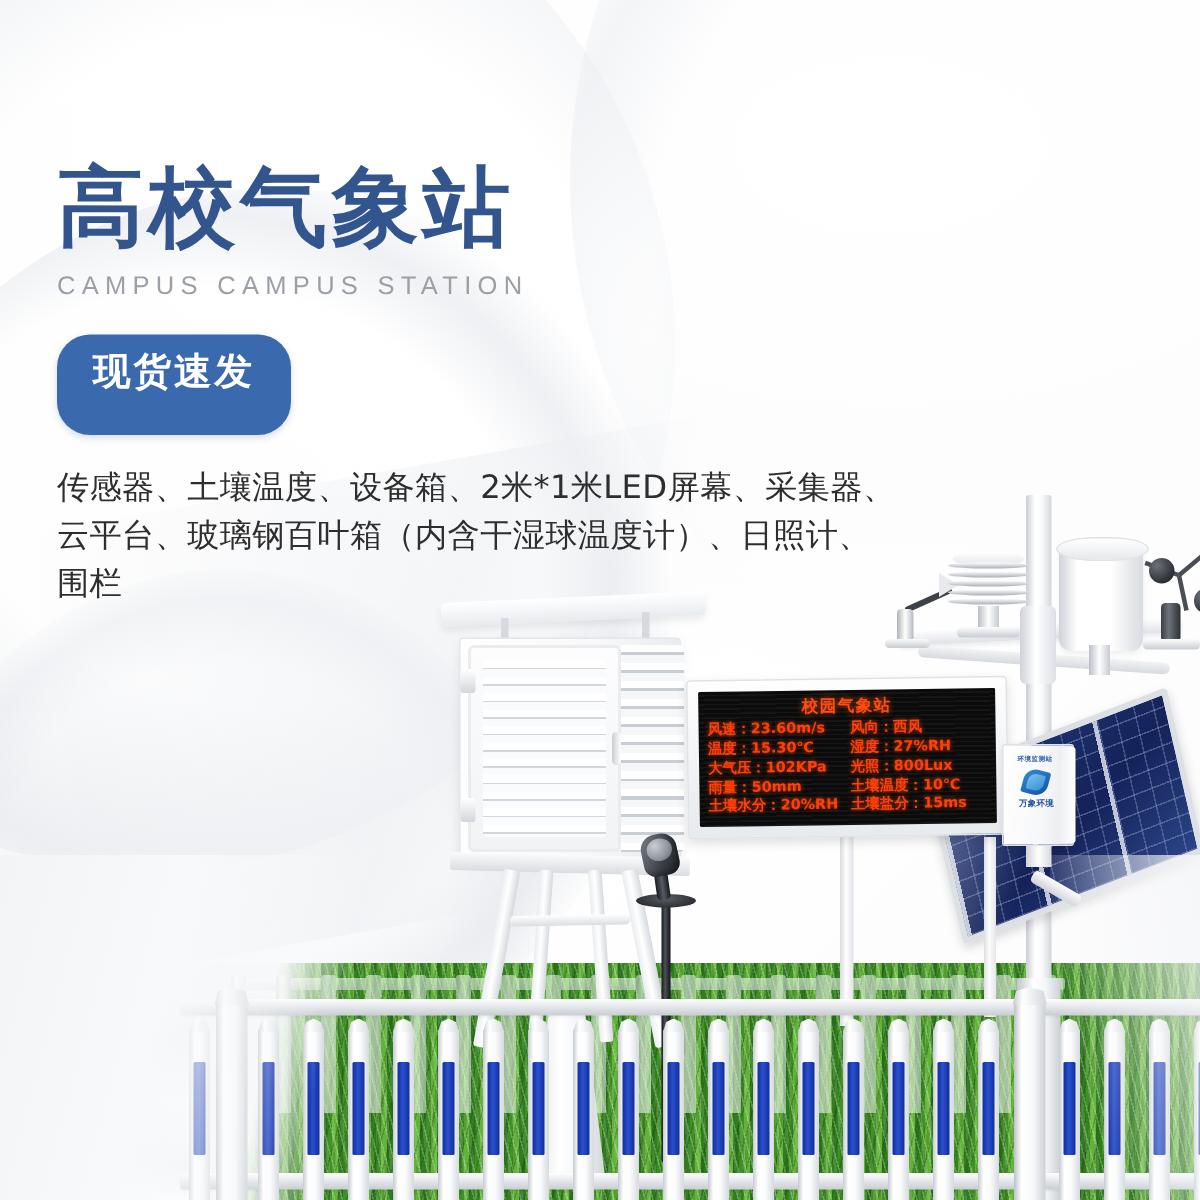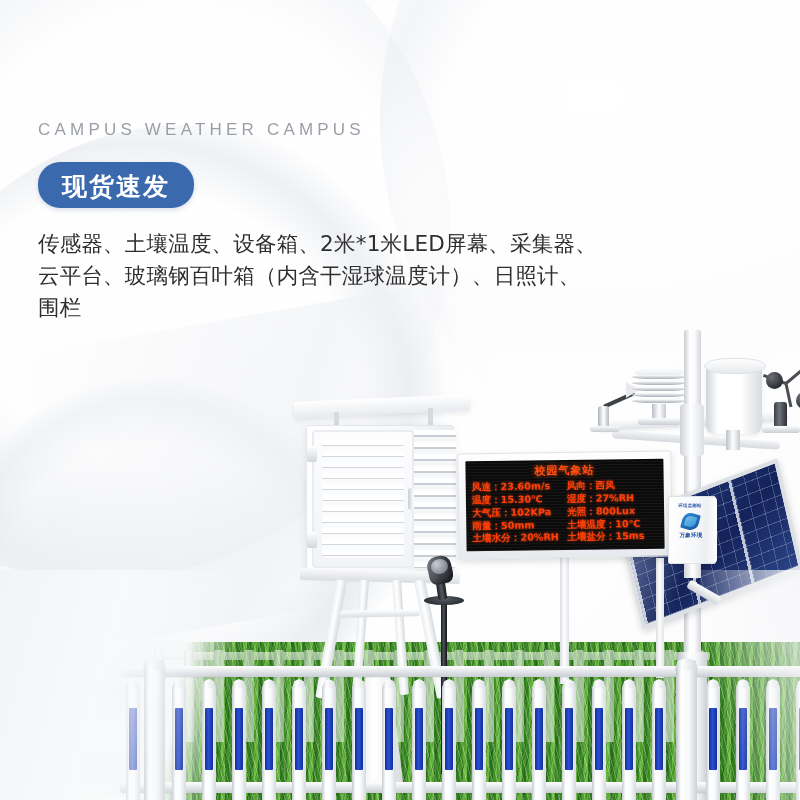--- a/index.html
+++ b/index.html
@@ -45,21 +45,21 @@
     font-family:"DejaVu Sans","Liberation Sans",sans-serif;
   }
   .title-en {
     margin-top:12px; font-size:17px; color:#9b9fa6; letter-spacing:4.2px;
     font-weight:400; white-space:nowrap;
   }
   .badge {
     display:inline-block; margin-top:22px;
     background:#3a6aad; color:#ffffff;
     font-size:25px; font-weight:700; letter-spacing:2px;
-    padding:8px 24px 5px; border-radius:22px;
+    padding:8px 24px 26px; border-radius:22px;
     font-family:"DejaVu Sans","Liberation Sans",sans-serif;
     box-shadow:0 2px 5px rgba(40,70,120,.18);
   }
   .desc {
     margin-top:20px; font-size:21.5px; color:#2e2e2e; line-height:1.48;
     width:560px; letter-spacing:.2px;
     font-family:"DejaVu Sans","Liberation Sans",sans-serif;
   }
 
   
@@ -305,21 +305,22 @@
 
 <div id="stage">
 
   <div class="swirl sw1"></div>
   <div class="swirl sw2"></div>
   <div class="swirl sw3"></div>
   <div class="swirl sw4"></div>
   <div class="diagbeam"></div>
 
   <div class="headerblock">
-    <div class="title-en">CAMPUS WEATHER CAMPUS</div>
+    <div class="title-cn">高校气象站</div>
+    <div class="title-en">CAMPUS CAMPUS STATION</div>
     <div class="badge">现货速发</div>
     <div class="desc">传感器、土壤温度、设备箱、2米*1米LED屏幕、采集器、云平台、玻璃钢百叶箱（内含干湿球温度计）、日照计、围栏</div>
   </div>
 
   <div id="photo">
 
     <div class="grass"></div>
     <div class="grassmask-l"></div>
 
     <div class="fence-back">

